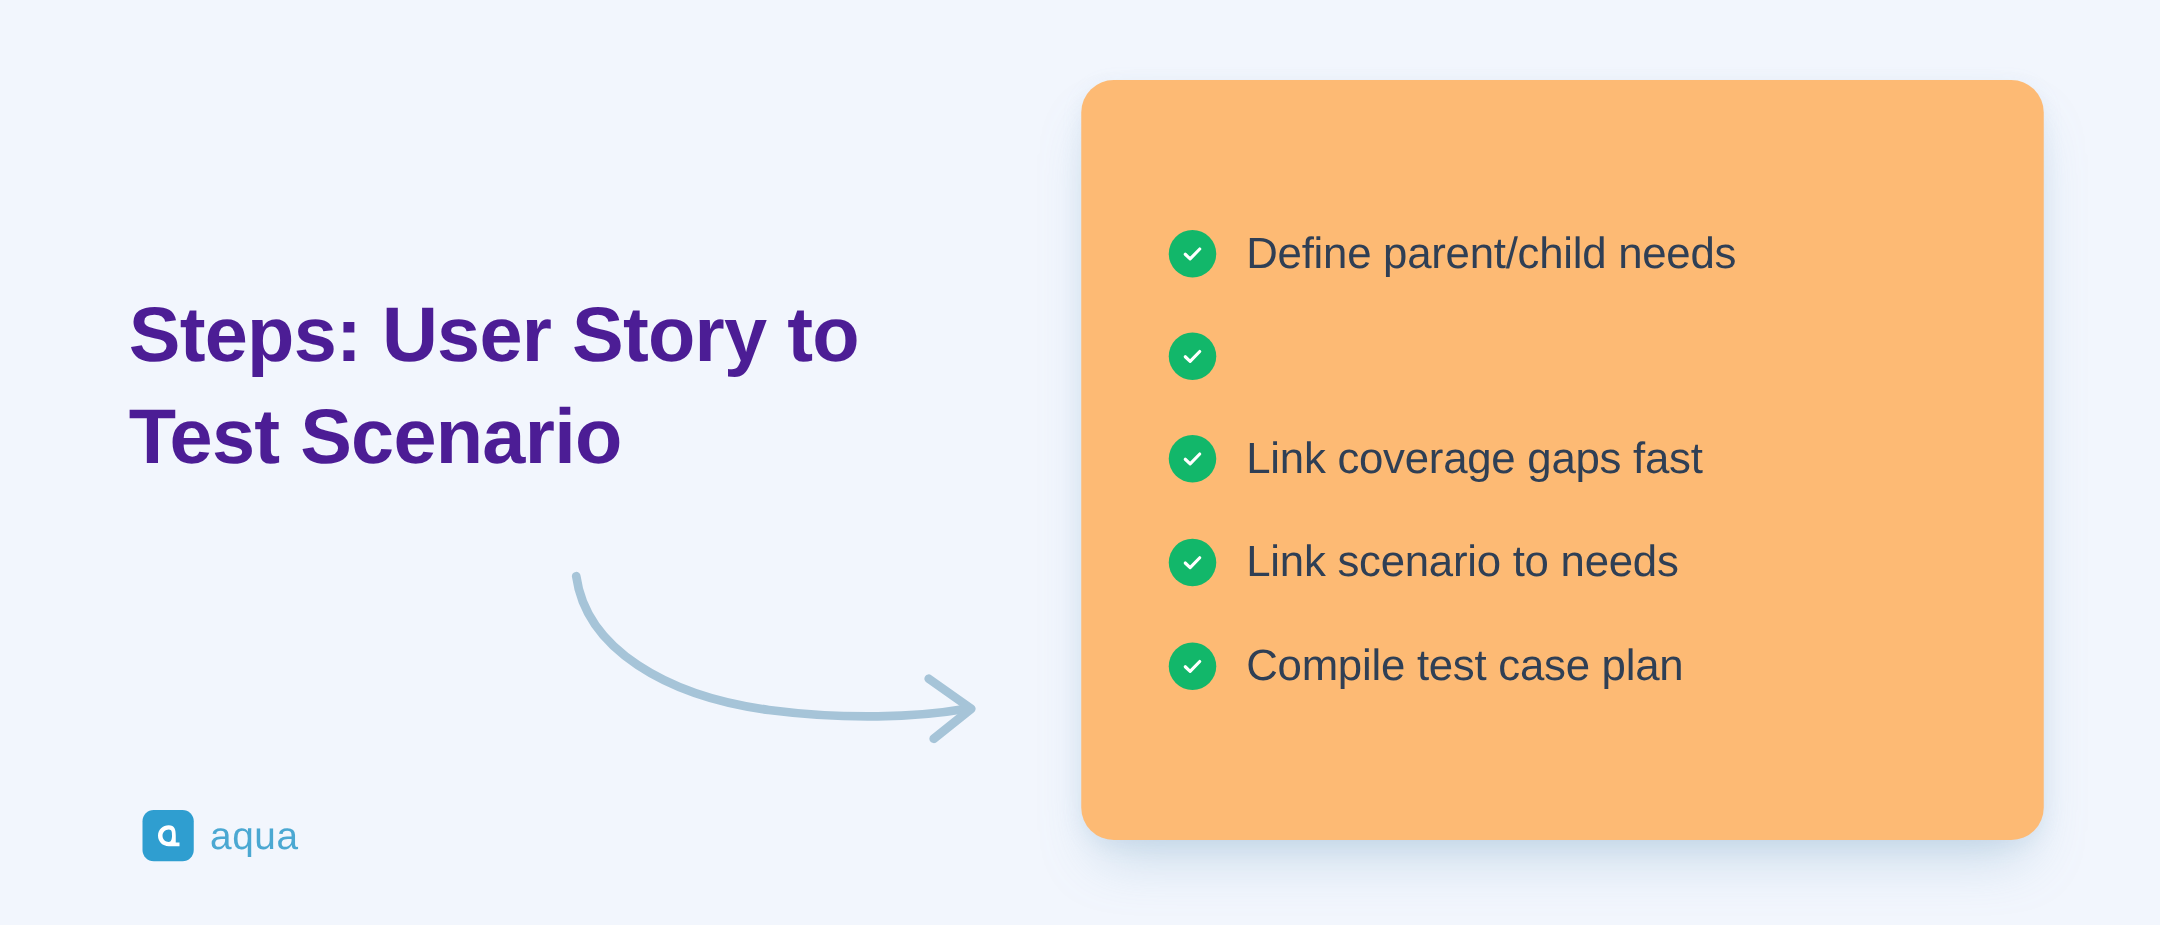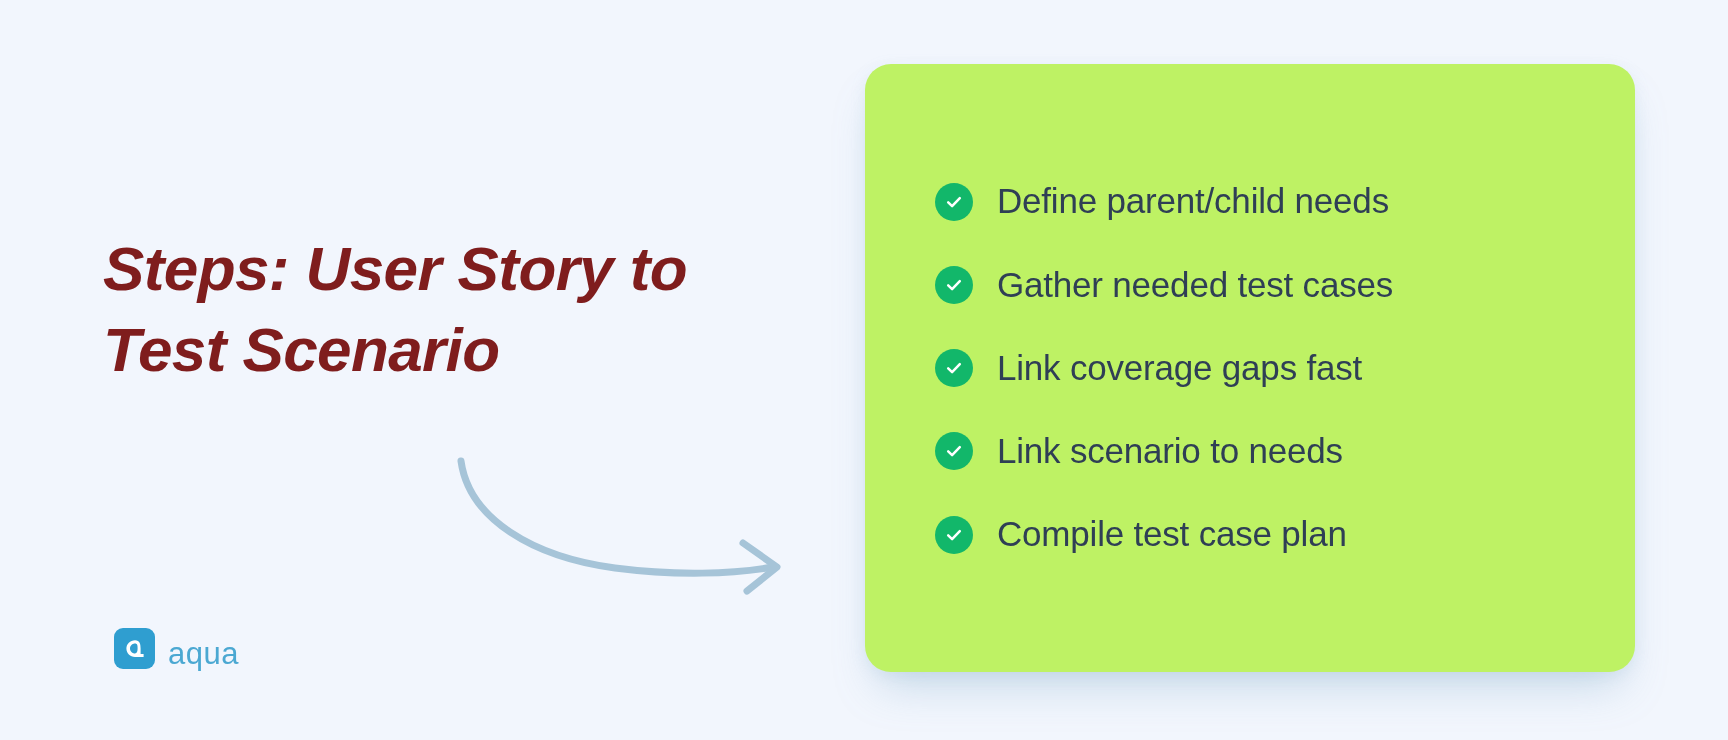--- a/index.html
+++ b/index.html
@@ -25,42 +25,41 @@
   
   .headline {
     position: absolute;
     left: 103px;
     top: 186px;
     width: 700px;
     font-size: 62px;
     line-height: 1.32;
     font-weight: 700;
     letter-spacing: -0.6px;
-    color: #7f1d1d;
+    color: #4c1d95;
     white-space: pre-line;
-    font-style: italic;
   }
 
   
   .arrow-wrap {
     position: absolute;
     left: 455px;
     top: 455px;
     width: 340px;
     height: 140px;
     pointer-events: none;
   }
 
   
   .logo {
     position: absolute;
     left: 114px;
-    top: 628px;
+    top: 648px;
     display: flex;
-    align-items: flex-end;
+    align-items: center;
     gap: 13px;
   }
   .logo-mark {
     width: 41px;
     height: 41px;
     border-radius: 9px;
     background: #2f9ed0;
     display: flex;
     align-items: center;
     justify-content: center;
@@ -74,21 +73,21 @@
     font-weight: 400;
   }
 
   
   .card {
     position: absolute;
     left: 865px;
     top: 64px;
     width: 770px;
     height: 608px;
-    background: #bef264;
+    background: #fdba74;
     border-radius: 26px;
     box-shadow: 0 26px 44px -14px rgba(120, 166, 196, 0.38),
                 0 4px 16px rgba(140, 180, 205, 0.14);
     box-sizing: border-box;
     padding: 0 0 0 70px;
     display: flex;
     flex-direction: column;
     justify-content: center;
   }
 
@@ -156,21 +155,20 @@
           </svg>
         </span>
         <span class="check-label">Define parent/child needs</span>
       </li>
       <li class="check-item">
         <span class="check-icon">
           <svg width="22" height="22" viewBox="0 0 22 22" fill="none" xmlns="http://www.w3.org/2000/svg">
             <path d="M5.2 11.4 L 9.1 15.1 L 16.8 7.2" stroke="#ffffff" stroke-width="2.5" stroke-linecap="round" stroke-linejoin="round"></path>
           </svg>
         </span>
-        <span class="check-label">Gather needed test cases</span>
       </li>
       <li class="check-item">
         <span class="check-icon">
           <svg width="22" height="22" viewBox="0 0 22 22" fill="none" xmlns="http://www.w3.org/2000/svg">
             <path d="M5.2 11.4 L 9.1 15.1 L 16.8 7.2" stroke="#ffffff" stroke-width="2.5" stroke-linecap="round" stroke-linejoin="round"></path>
           </svg>
         </span>
         <span class="check-label">Link coverage gaps fast</span>
       </li>
       <li class="check-item">

